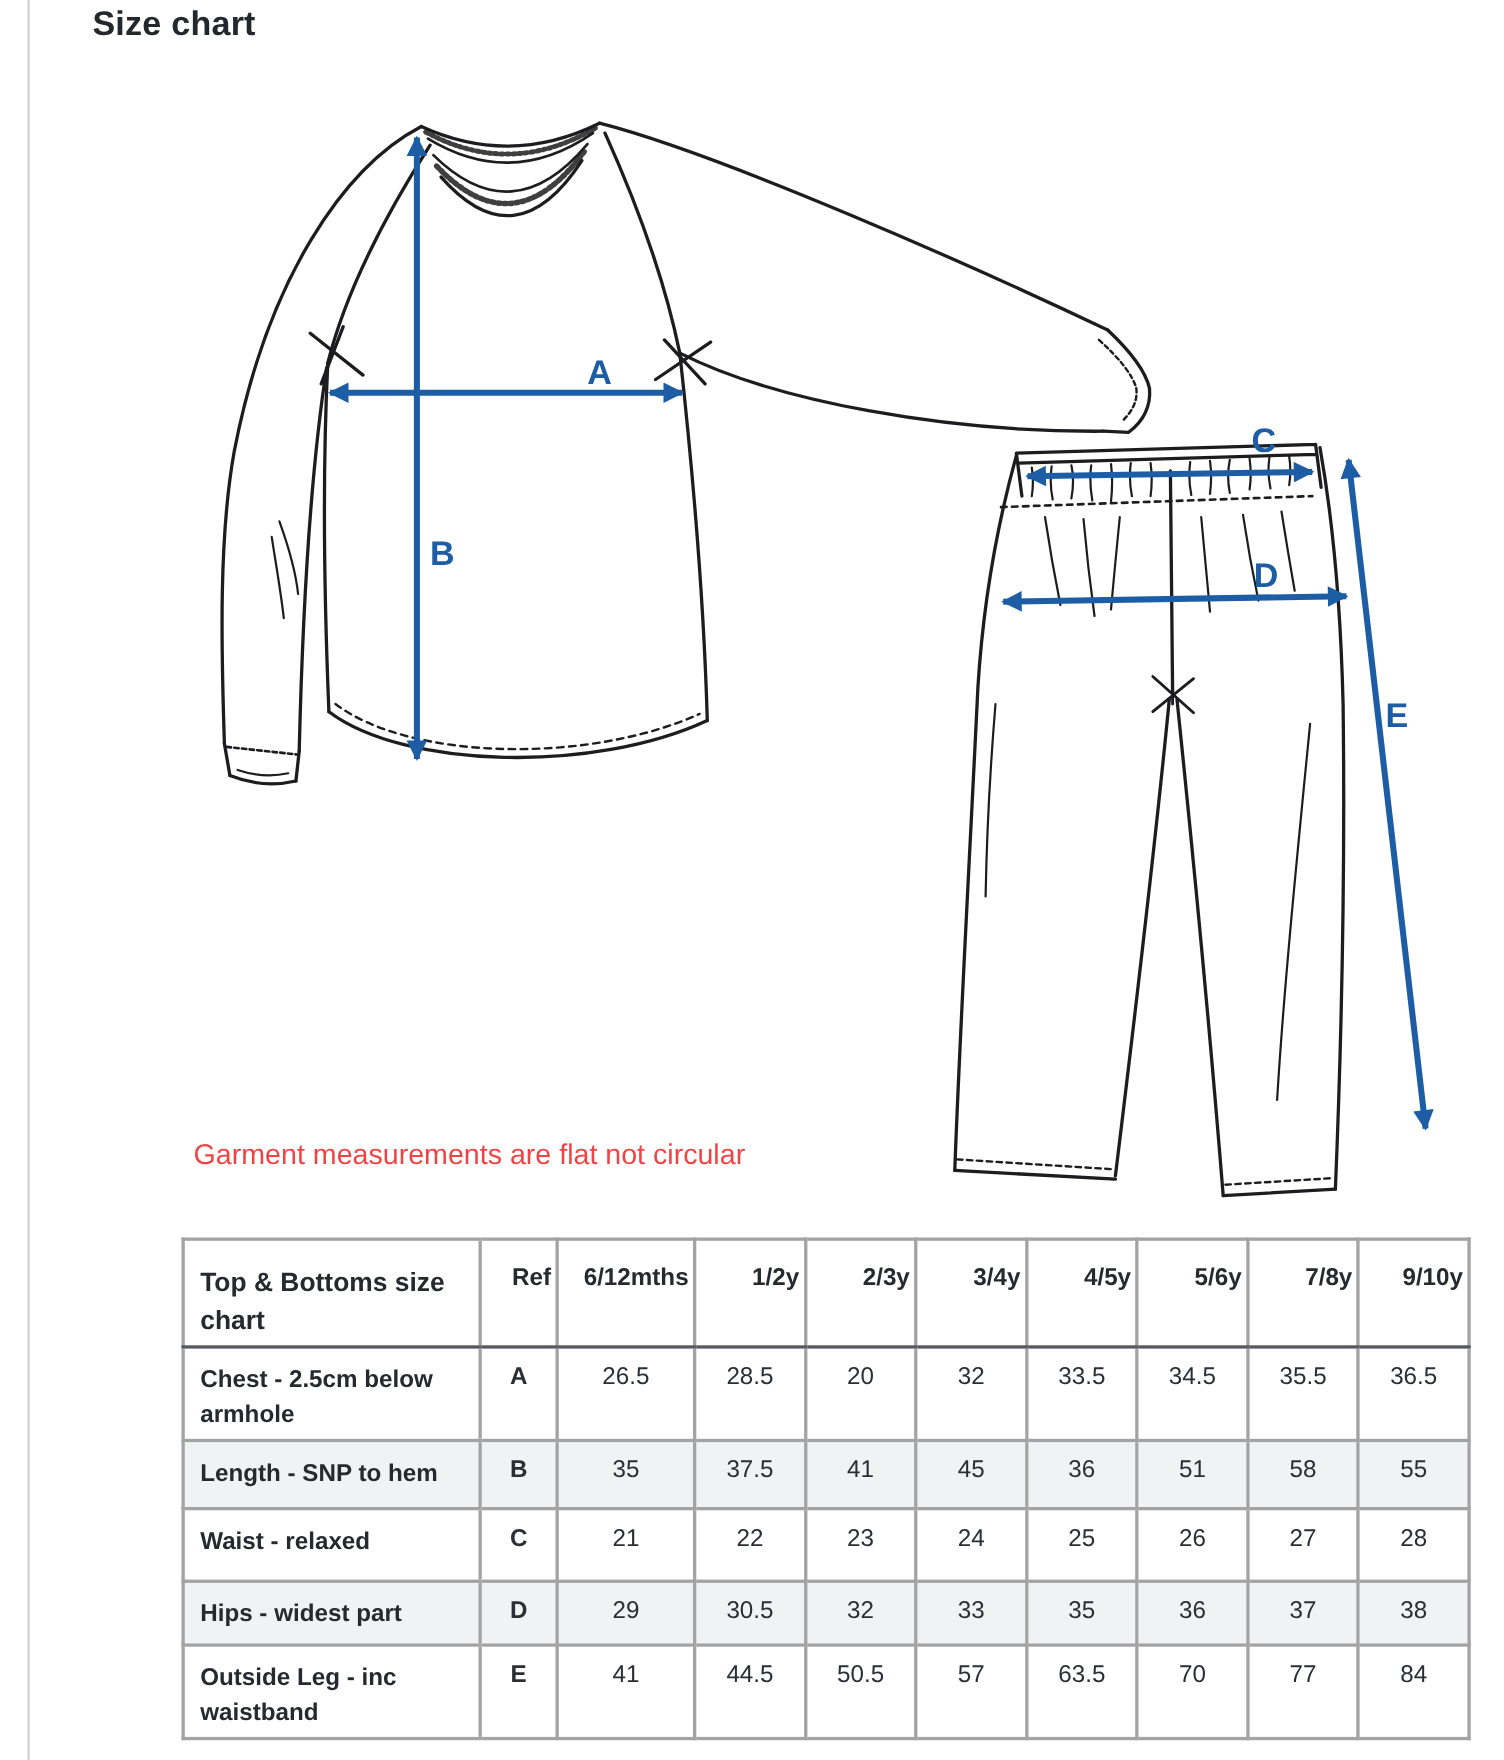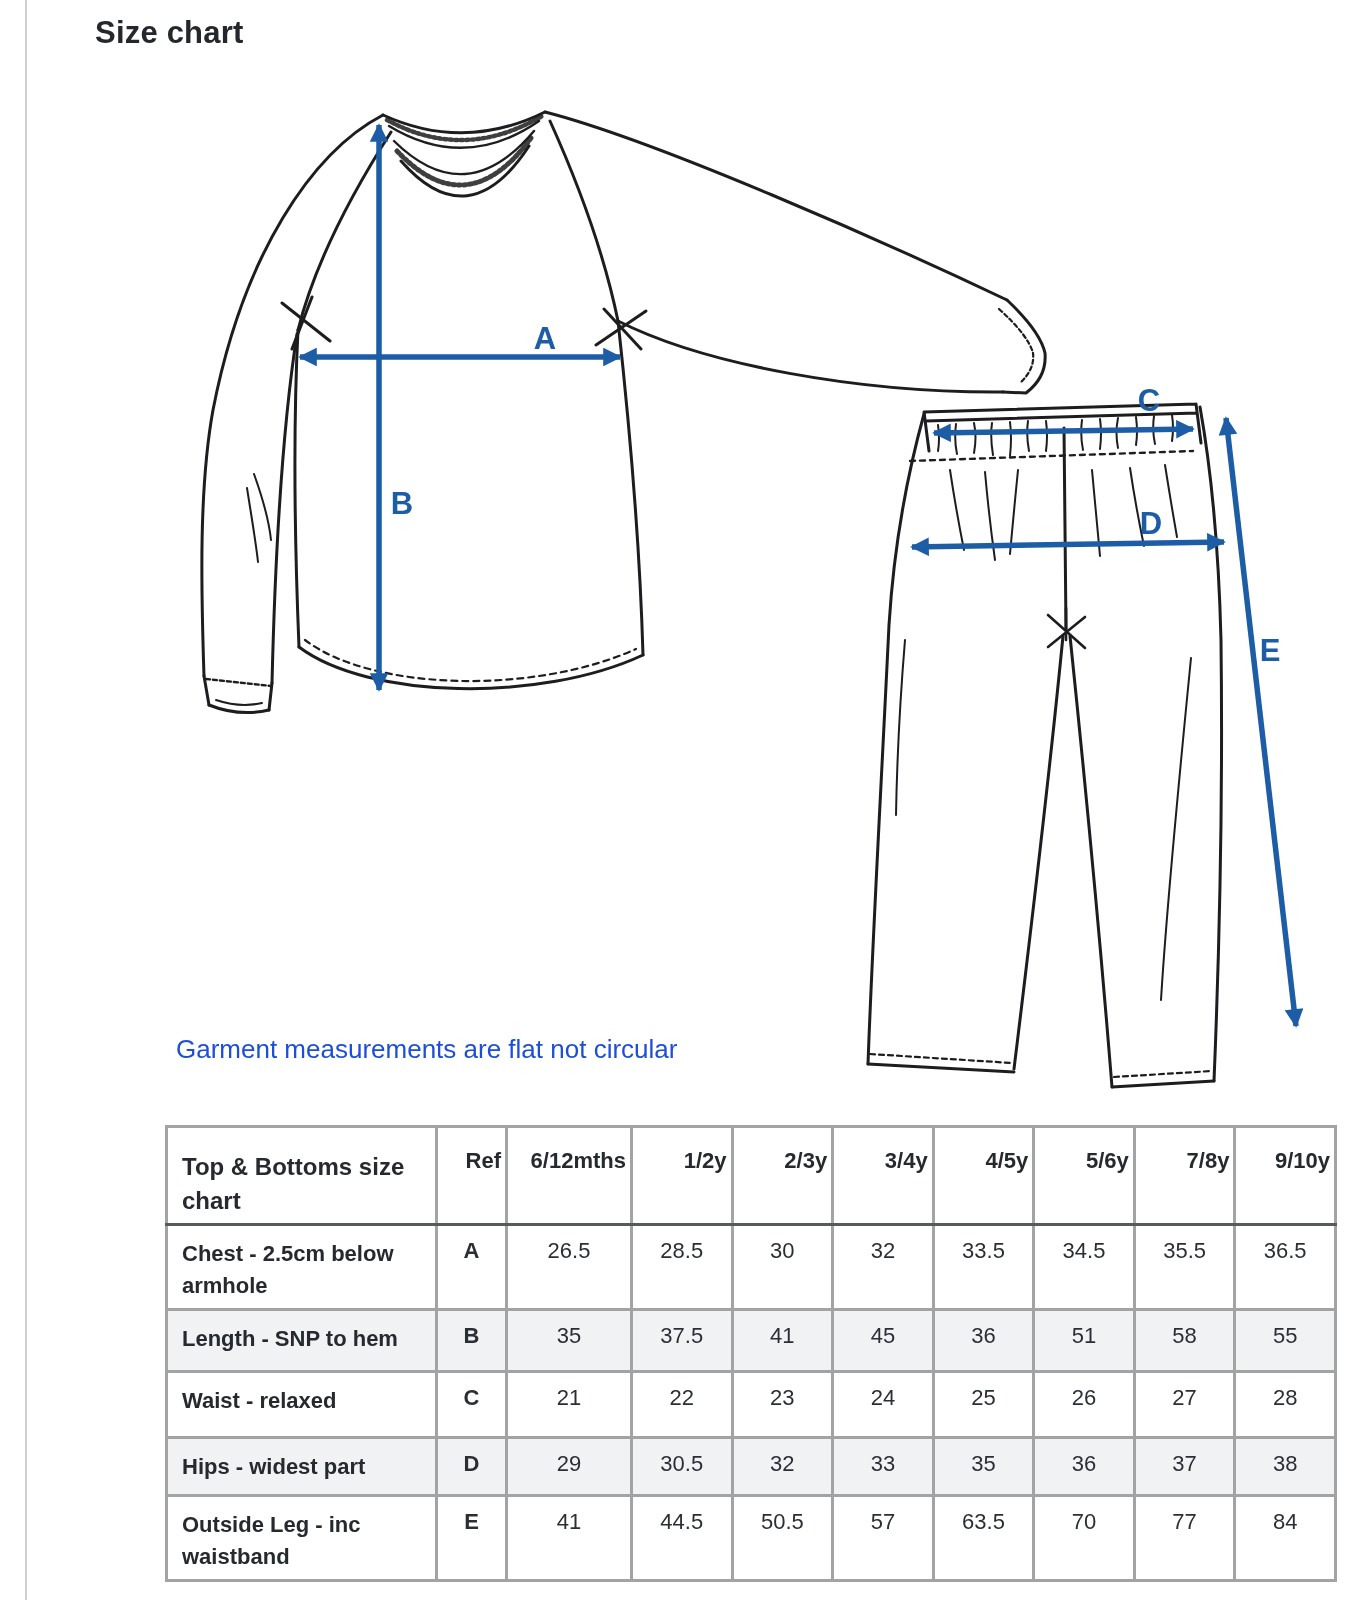--- a/index.html
+++ b/index.html
@@ -2,27 +2,27 @@
 <html><head>
 <meta charset="utf-8">
 <style>
   html,body{margin:0;padding:0;background:#ffffff;}
   .page{
     position:relative;width:1367px;height:1600px;background:#ffffff;
     font-family:"Liberation Sans",sans-serif;overflow:hidden;color:#26292e;
   }
   .edge-line{position:absolute;left:25px;top:0;width:2px;height:1600px;background:#cdd0d3;}
   .page-title{
-    position:absolute;left:84px;top:4px;margin:11px;
+    position:absolute;left:84px;top:4px;margin:0;
     font-size:31px;font-weight:700;color:#24272b;letter-spacing:.2px;
   }
   .illustration{position:absolute;left:0;top:0;}
   .caption{
     position:absolute;left:176px;top:1034px;
-    font-size:26px;color:#1d4ed8;
+    font-size:26px;color:#ef4444;
   }
   .size-table{
     position:absolute;left:165px;top:1125px;width:1172px;
     border-collapse:collapse;table-layout:fixed;background:#fff;
   }
   .size-table th,.size-table td{
     border:3px solid #a3a3a3;vertical-align:top;
     padding:12px 4px 6px 4px;font-size:22px;text-align:center;
     background:#fff;color:#2b2f35;overflow:hidden;
   }
@@ -160,21 +160,21 @@
           <th>7/8y</th>
           <th>9/10y</th>
         </tr>
     </thead>
     <tbody id="size-table-body">
         <tr>
           <td class="lbl col1">Chest - 2.5cm below armhole</td>
           <td class="ref">A</td>
           <td>26.5</td>
           <td>28.5</td>
-          <td>30</td>
+          <td>20</td>
           <td>32</td>
           <td>33.5</td>
           <td>34.5</td>
           <td>35.5</td>
           <td>36.5</td>
         </tr>
         <tr class="alt">
           <td class="lbl col1">Length - SNP to hem</td>
           <td class="ref">B</td>
           <td>35</td>

